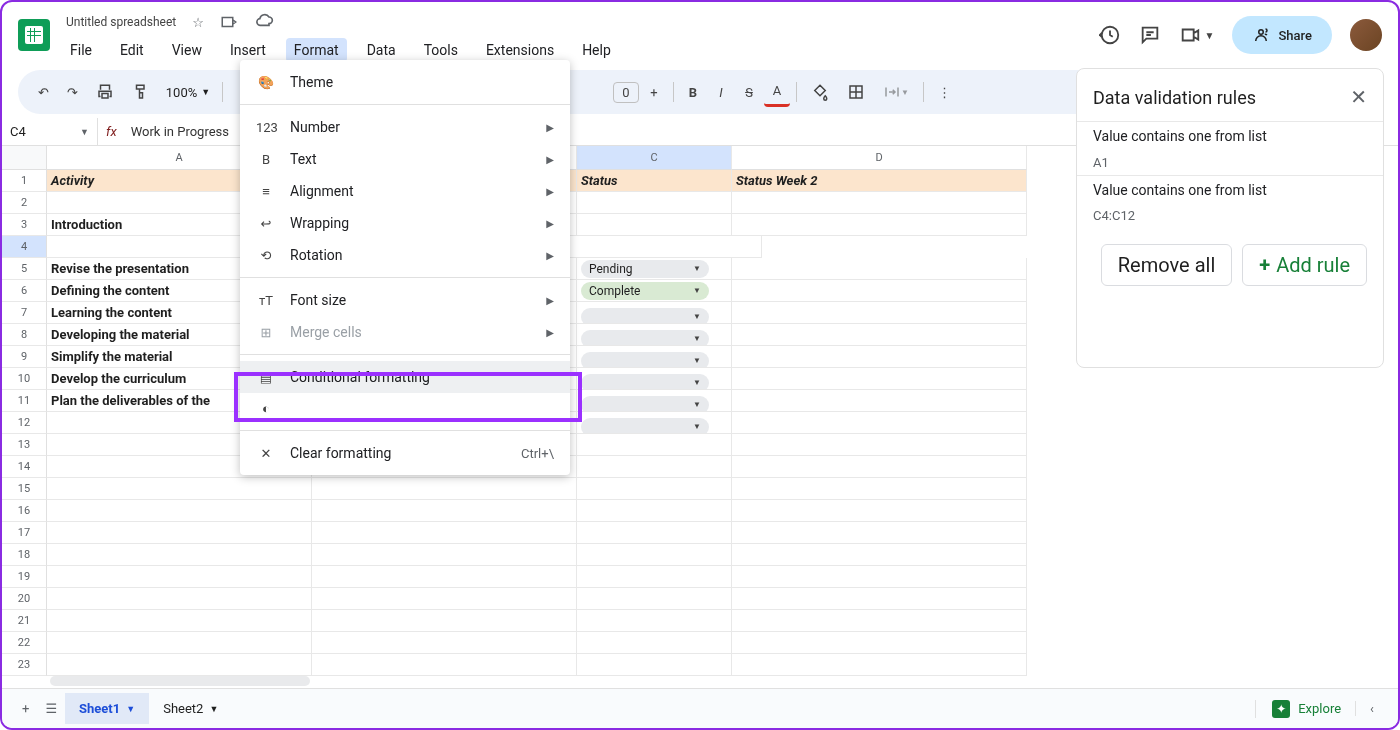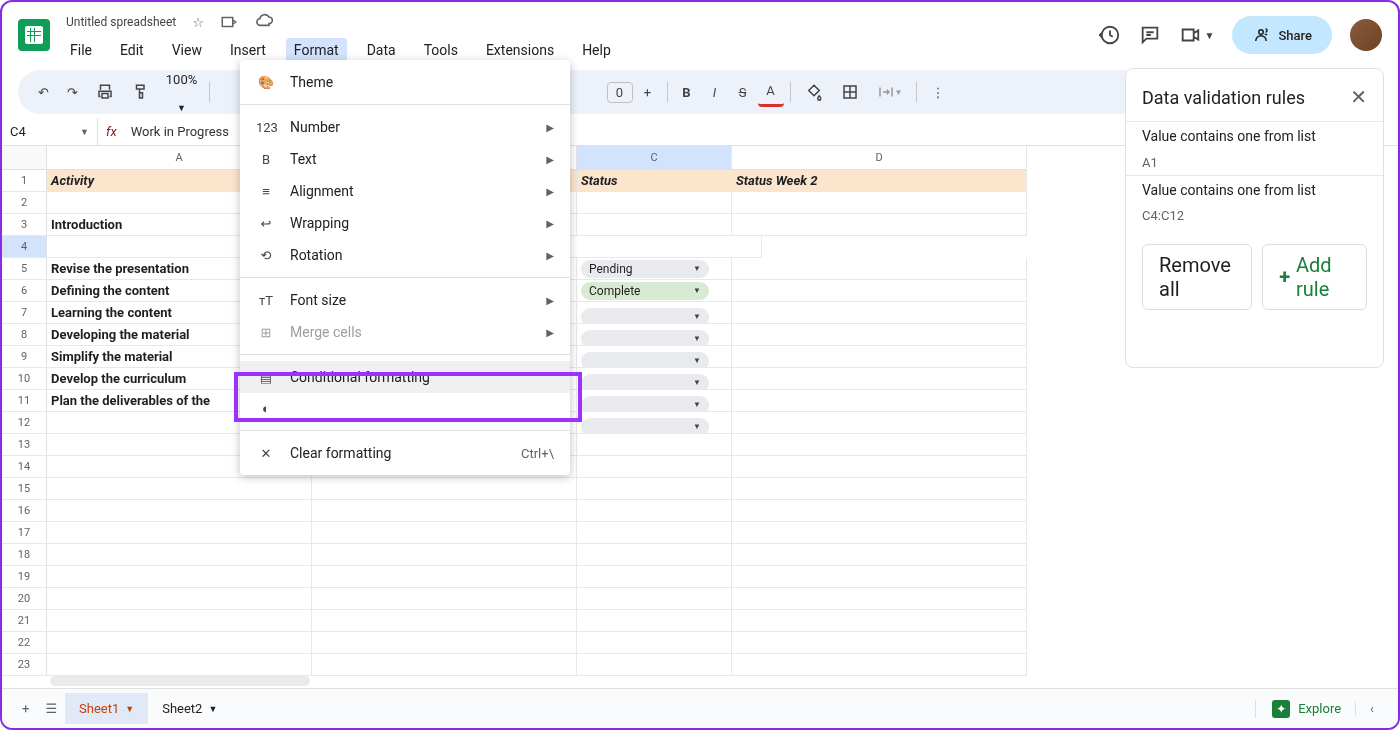--- a/index.html
+++ b/index.html
@@ -21,21 +21,21 @@
 .menu-item.active { background: #d3e3fd; }
 .header-right { display: flex; align-items: center; gap: 18px; }
 .header-btn { color: #444; cursor: pointer; display: flex; align-items: center; gap: 4px; }
 .share-btn { background: #c2e7ff; padding: 10px 20px; border-radius: 40px; font-weight: 500; display: flex; align-items: center; gap: 8px; cursor: pointer; }
 .avatar { width: 32px; height: 32px; border-radius: 50%; background: linear-gradient(135deg, #8b5a3c, #6b4423); }
 
 
 .toolbar { margin: 8px 16px 0 16px; background: #edf2fa; border-radius: 24px; padding: 4px 12px; display: flex; align-items: center; gap: 2px; height: 44px; }
 .tb-btn { padding: 6px 8px; border-radius: 4px; cursor: pointer; color: #444; display: flex; align-items: center; justify-content: center; min-width: 26px; }
 .tb-sep { width: 1px; height: 20px; background: #c7c7c7; margin: 0 4px; }
-.tb-zoom { padding: 4px 6px; display: flex; align-items: center; gap: 16px; flex-direction: column; }
+.tb-zoom { padding: 4px 6px; display: flex; align-items: center; gap: 4px; }
 .tb-spacer { flex: 1; }
 .collapse-btn { padding: 6px; cursor: pointer; }
 
 
 .formula-row { display: flex; align-items: center; border-bottom: 1px solid #e0e0e0; height: 28px; margin-top: 4px; }
 .namebox { width: 96px; padding: 0 8px; display: flex; align-items: center; justify-content: space-between; border-right: 1px solid #e0e0e0; height: 100%; }
 .fx { padding: 0 8px; color: #7f1d1d; font-style: italic; }
 .formula-input { flex: 1; padding: 0 6px; color: #333; font-size: 13px; }
 
 
@@ -74,36 +74,36 @@
 .dd-icon { width: 20px; text-align: center; color: #444; }
 .dd-label { flex: 1; font-size: 14px; color: #202124; }
 .dd-arrow { color: #5f6368; font-size: 10px; }
 .dd-shortcut { color: #5f6368; font-size: 13px; }
 .dd-sep { height: 1px; background: #e0e0e0; margin: 6px 0; }
 .dd-disabled { color: #9aa0a6; }
 .dd-disabled .dd-label, .dd-disabled .dd-icon { color: #9aa0a6; }
 .highlight-box { position: absolute; left: 232px; top: 370px; width: 348px; height: 50px; border: 4px solid #9b30ff; z-index: 101; pointer-events: none; }
 
 
-.sidepanel { position: absolute; right: 14px; top: 66px; width: 259px; background: #fff; border: 1px solid #e0e0e0; border-radius: 8px; padding: 0; height: 300px; }
+.sidepanel { position: absolute; right: 14px; top: 66px; width: 308px; background: #fff; border: 1px solid #e0e0e0; border-radius: 8px; padding: 0; height: 300px; }
 .sp-header { display: flex; align-items: center; justify-content: space-between; padding: 16px 16px 12px 16px; }
 .sp-title { font-size: 18px; font-weight: 400; }
 .sp-close { cursor: pointer; color: #5f6368; font-size: 20px; }
 .sp-rule { padding: 5px 16px; border-top: 1px solid #e8e8e8; cursor: pointer; }
 .sp-rule-title { font-size: 14px; color: #202124; line-height: 1.4; }
 .sp-rule-range { font-size: 13px; color: #5f6368; margin-top: 8px; }
 .sp-actions { display: flex; justify-content: flex-end; gap: 10px; padding: 16px; }
 .sp-btn { padding: 8px 16px; border-radius: 6px; font-size: 20px; cursor: pointer; border: 1px solid #dadce0; background: #fff; }
 .sp-btn.primary { color: #188038; display: flex; align-items: center; gap: 6px; }
 
 
 .tabstrip { position: absolute; bottom: 0; left: 0; right: 0; height: 40px; border-top: 1px solid #e0e0e0; display: flex; align-items: center; padding: 0 12px; background: #f9fbfd; }
 .tab-btn { padding: 8px; cursor: pointer; color: #5f6368; }
 .sheet-tab { padding: 8px 14px; display: flex; align-items: center; gap: 6px; cursor: pointer; font-size: 13px; }
-.sheet-tab.active { background: #e1e9f7; color: #c2410c; font-weight: 400; border-radius: 0; }
+.sheet-tab.active { background: #e1e9f7; color: #1d4ed8; font-weight: 700; border-radius: 0; }
 .tabstrip-right { margin-left: auto; display: flex; align-items: center; gap: 14px; padding-right: 12px; }
 .explore { color: #188038; display: flex; align-items: center; gap: 8px; font-size: 13px; border-left: 1px solid #e0e0e0; padding-left: 16px; }
 .explore-icon { background: #188038; color: #fff; width: 18px; height: 18px; border-radius: 3px; display: flex; align-items: center; justify-content: center; font-size: 12px; }
 
 
 .hscroll { position: absolute; left: 48px; bottom: 42px; width: 260px; height: 10px; background: #dadce0; opacity: 0.6; border-radius: 5px; }
 
 svg { display: block; }
 </style>
 </head>

